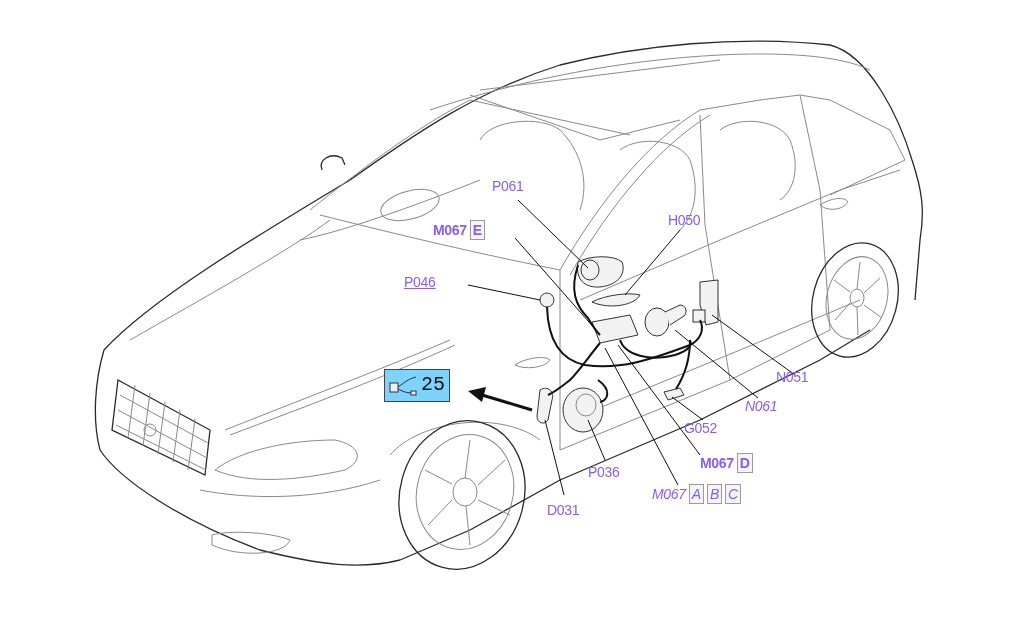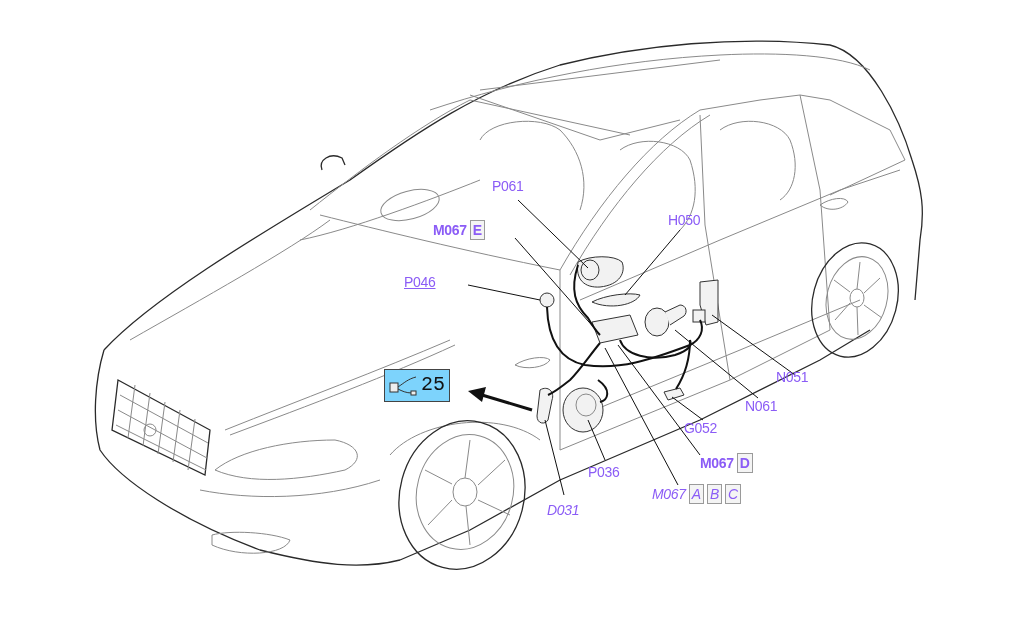--- a/index.html
+++ b/index.html
@@ -167,30 +167,30 @@
   </g>
 </svg>
 
 <div class="label" style="left:492px;top:176px;">P061</div>
 <div class="label" style="left:668px;top:210px;text-align:right;">H050</div>
 <div class="label" style="left:433px;top:220px;font-weight:bold;">
   <span>M067</span><span class="variant-box">E</span>
 </div>
 <div class="label" style="left:404px;top:272px;text-decoration:underline;">P046</div>
 <div class="label" style="left:776px;top:367px;">N051</div>
-<div class="label" style="left:745px;top:396px;">N061</div>
+<div class="label" style="left:745px;top:396px;font-style:italic;">N061</div>
 <div class="label" style="left:684px;top:418px;">G052</div>
 <div class="label" style="left:700px;top:453px;font-weight:bold;">
   <span>M067</span><span class="variant-box">D</span>
 </div>
 <div class="label" style="left:588px;top:462px;">P036</div>
 <div class="label" style="left:652px;top:484px;font-style:italic;">
   <span>M067</span><span class="variant-box">A</span><span class="variant-box">B</span><span class="variant-box">C</span>
 </div>
-<div class="label" style="left:547px;top:500px;font-style:italic;">D031</div>
+<div class="label" style="left:547px;top:500px;">D031</div>
 
 <div class="ref-box">
   <svg style="position:absolute;left:3px;top:3px;" width="32" height="24" viewBox="0 0 32 24">
     <rect x="2" y="10" width="8" height="9" fill="#eee" stroke="#333" stroke-width="1"></rect>
     <path d="M10,14 C16,10 20,6 28,4" fill="none" stroke="#333" stroke-width="1"></path>
     <path d="M10,16 C14,18 18,20 24,20" fill="none" stroke="#333" stroke-width="1"></path>
     <rect x="23" y="18" width="5" height="4" fill="#eee" stroke="#333" stroke-width="1"></rect>
   </svg>
   <span class="ref-num">25</span>
 </div>

